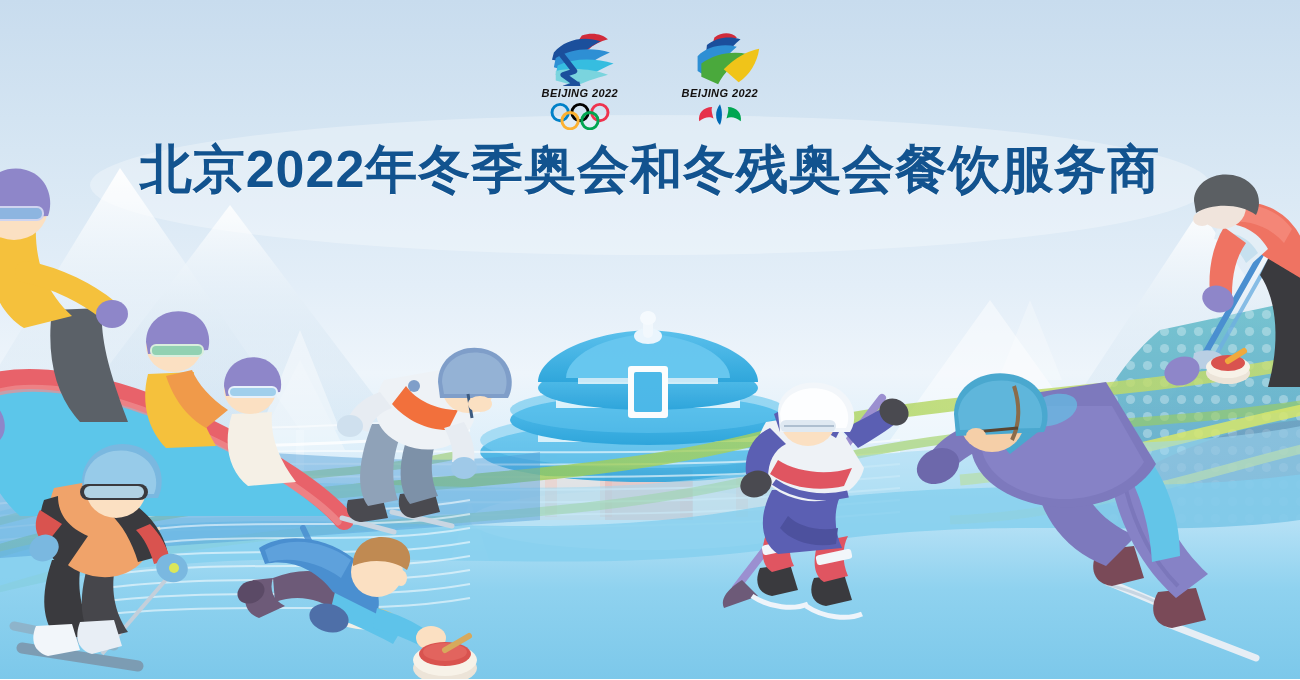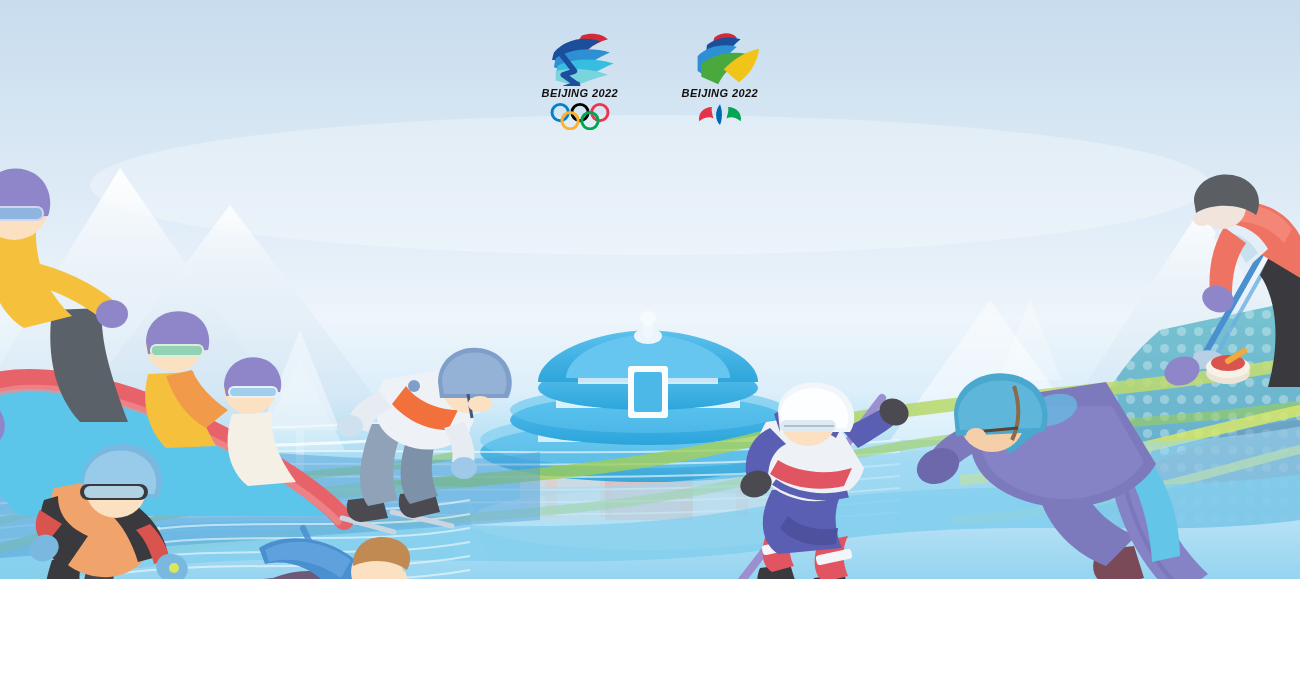--- a/index.html
+++ b/index.html
@@ -1,21 +1,21 @@
 <!DOCTYPE html>
 <html><head>
 <meta charset="utf-8">
 <title>Beijing 2022 Banner</title>
 <style>
   html,body{margin:0;padding:0;background:#fff;}
   body{font-family:"Liberation Sans","DejaVu Sans",sans-serif;}
 
   .banner{
     position:relative;
-    width:1300px;height:579px;
+    width:1300px;height:679px;
     overflow:hidden;
     background:linear-gradient(180deg,#c8dcee 0%,#d6e6f3 22%,#e3eef8 42%,#eef5fb 55%,#dbeefa 68%,#9ed8f2 82%,#86ccec 100%);
   }
   .layer{position:absolute;inset:0;}
   .layer svg{display:block;width:1300px;height:680px;}
 
   
   .emblems{
     position:absolute;left:0;right:0;top:30px;
     display:flex;justify-content:center;align-items:flex-start;gap:46px;
@@ -477,14 +477,15 @@
       <div class="wordmark">BEIJING 2022</div>
       <svg class="agitos" viewBox="0 0 80 40">
         <path d="M28 6 C 14 6 6 16 8 28 C 16 22 24 20 30 24 C 28 16 26 10 28 6 Z" fill="#e6314a"></path>
         <path d="M40 2 C 32 12 32 26 40 34 C 44 24 44 12 40 2 Z" fill="#0069b4"></path>
         <path d="M52 6 C 66 6 74 16 72 28 C 64 22 56 20 50 24 C 52 16 54 10 52 6 Z" fill="#00a651"></path>
       </svg>
     </div>
 
   </div>
 
+  <div class="title">北京2022年冬季奥会和冬残奥会餐饮服务商</div>
 
 </div>
 
 </body></html>

